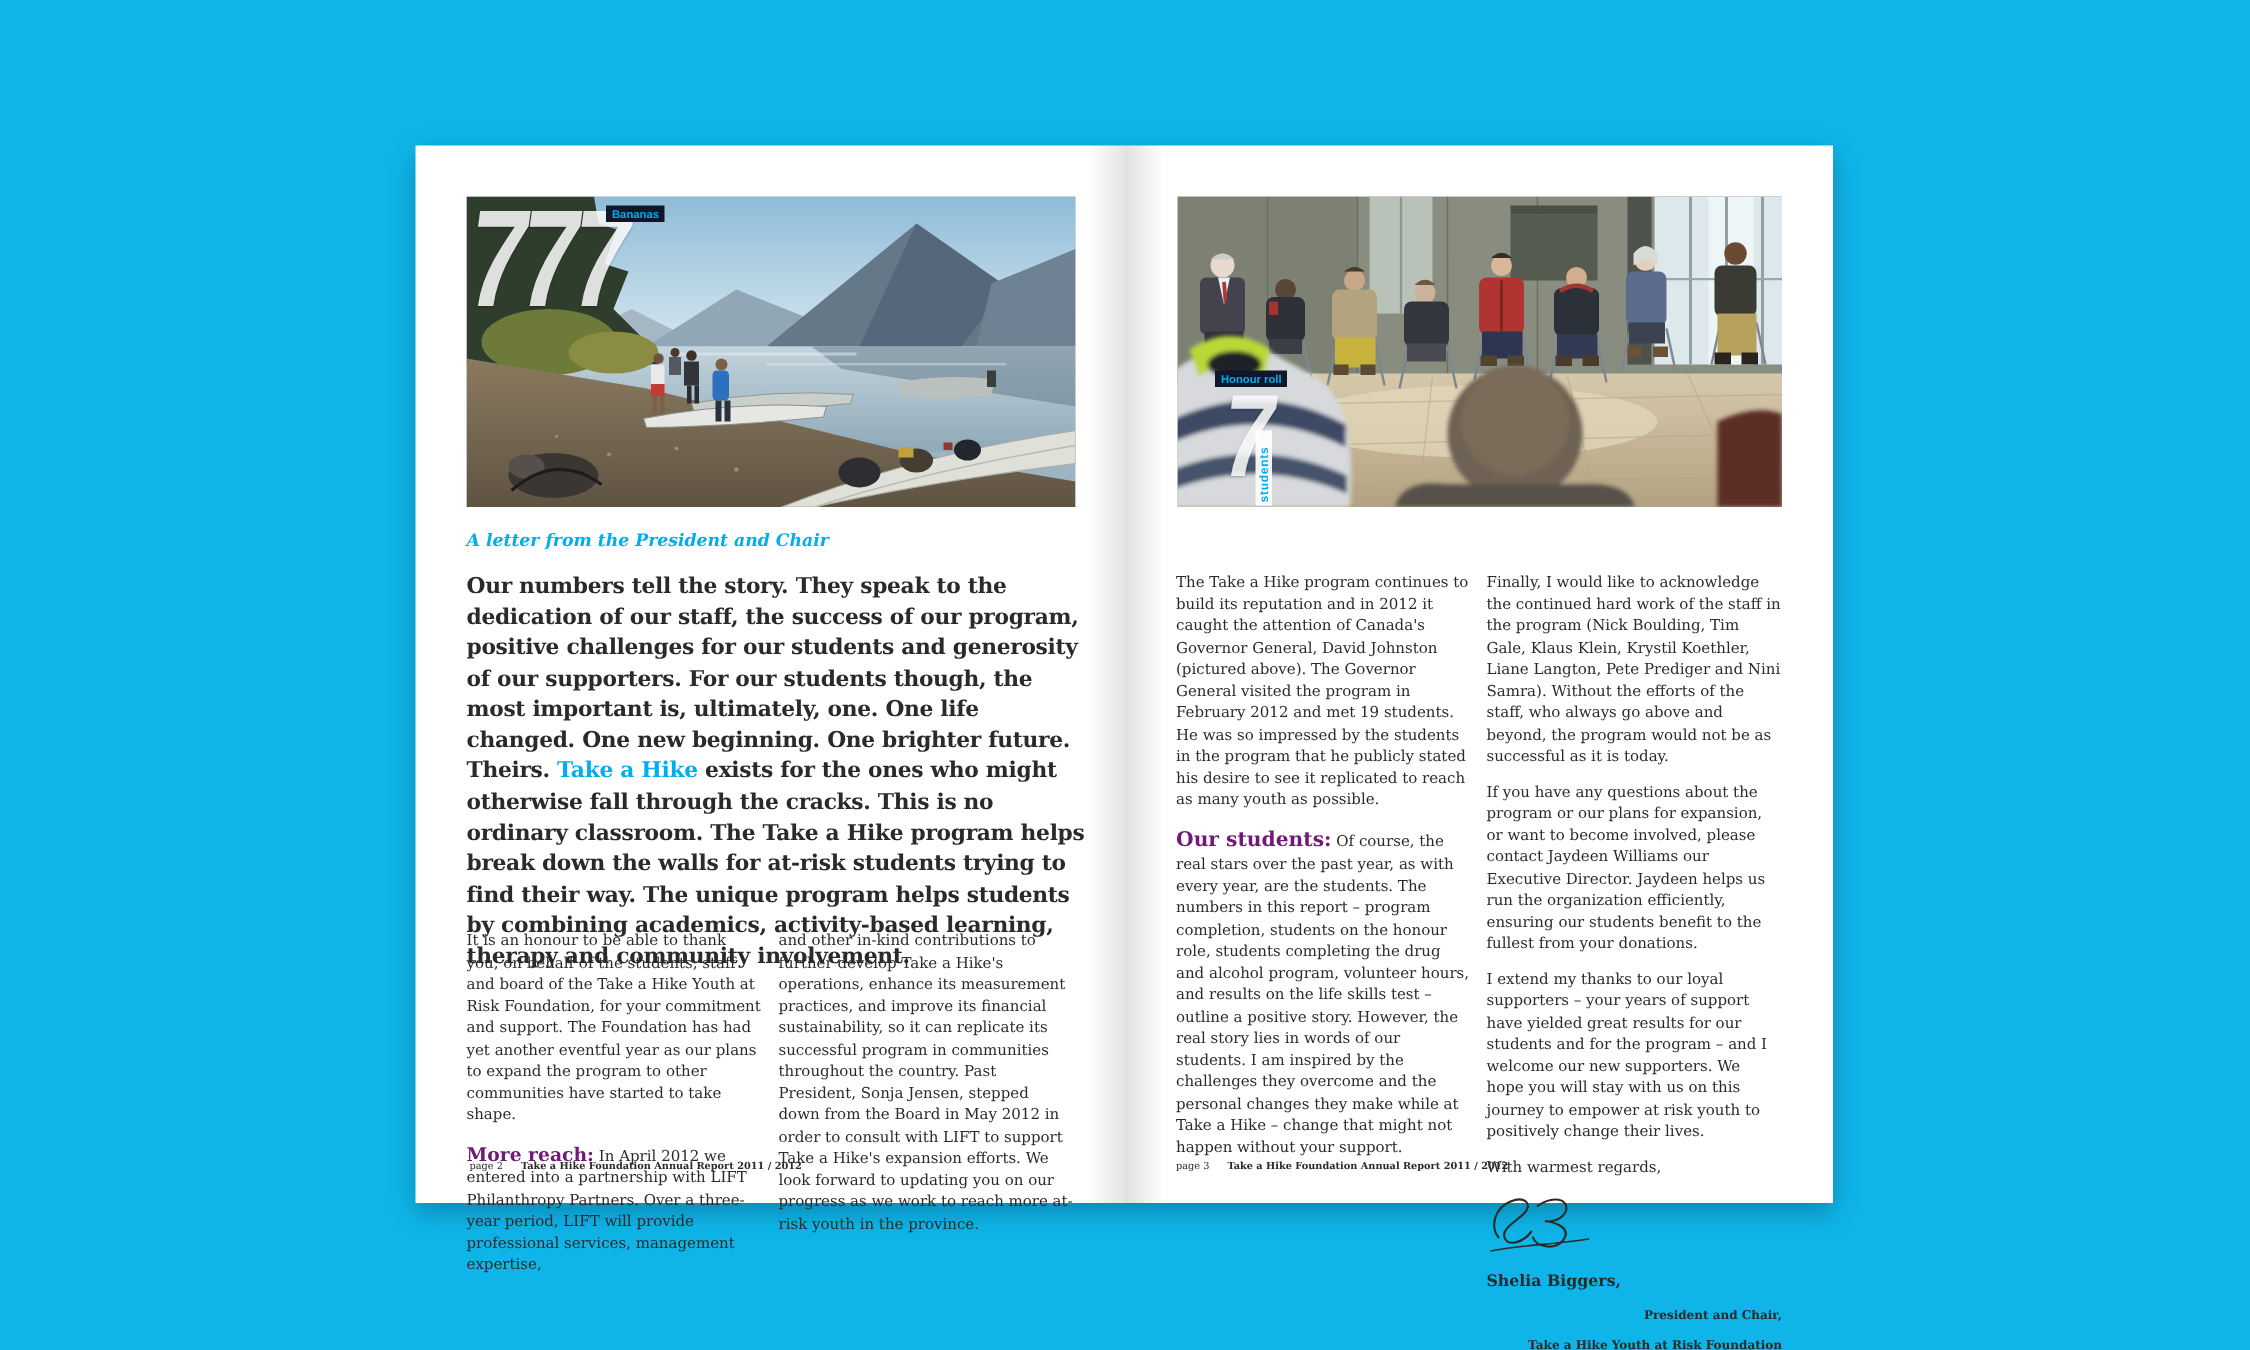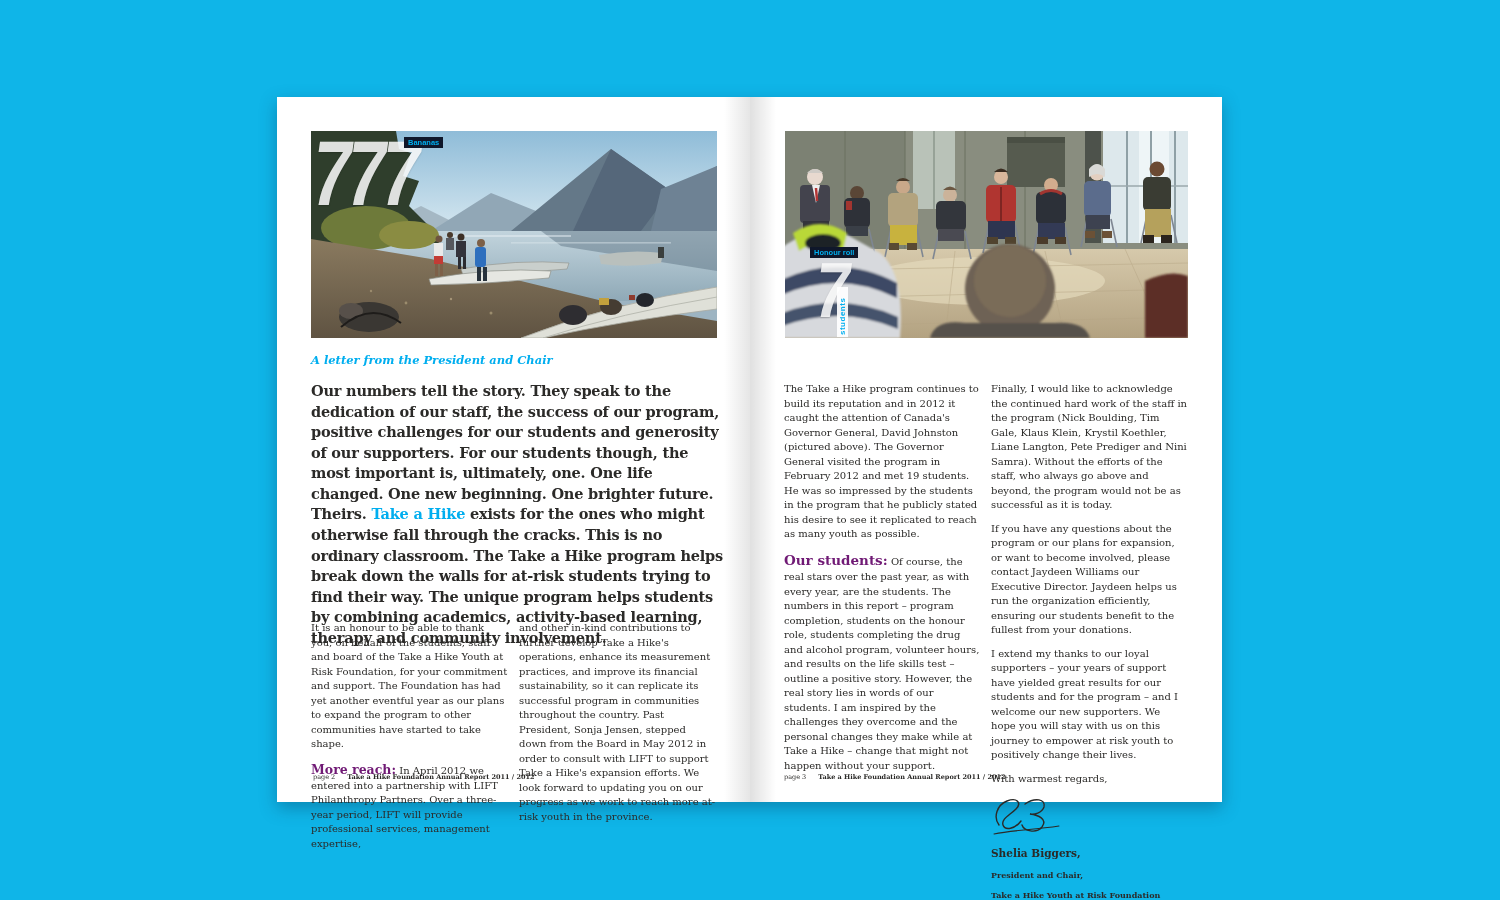--- a/index.html
+++ b/index.html
@@ -72,21 +72,21 @@
   .cols-top-right{top:285px;}
   .col-l1{left:34px;}
   .col-l2{left:242px;}
   .col-r1{left:34px;}
   .col-r2{left:241px;}
   .lead{color:#701a75;font-weight:bold;font-size:12.5px;}
   .lead-big{font-size:13.5px;}
   .closing{margin-top:2px;}
   .signature{margin:4px 0 2px 0;}
   .sig-name{font-weight:bold;font-size:10.5px;color:#2b2a28;margin:0 0 1px 0;}
-  .sig-line{font-weight:bold;font-size:8px;line-height:1.4;color:#2b2a28;margin:0;}
+  .sig-line{font-weight:bold;font-size:8px;line-height:1.4;color:#2b2a28;margin:0;text-align:right;}
   .footer{
     position:absolute;top:676px;font-size:6.5px;color:#2b2a28;white-space:nowrap;
   }
   .footer-left{left:36px;}
   .footer-right{left:34px;}
   .footer .pg{margin-right:12px;}
   .footer .ft{font-weight:bold;}
 </style>
 </head>
 <body>

